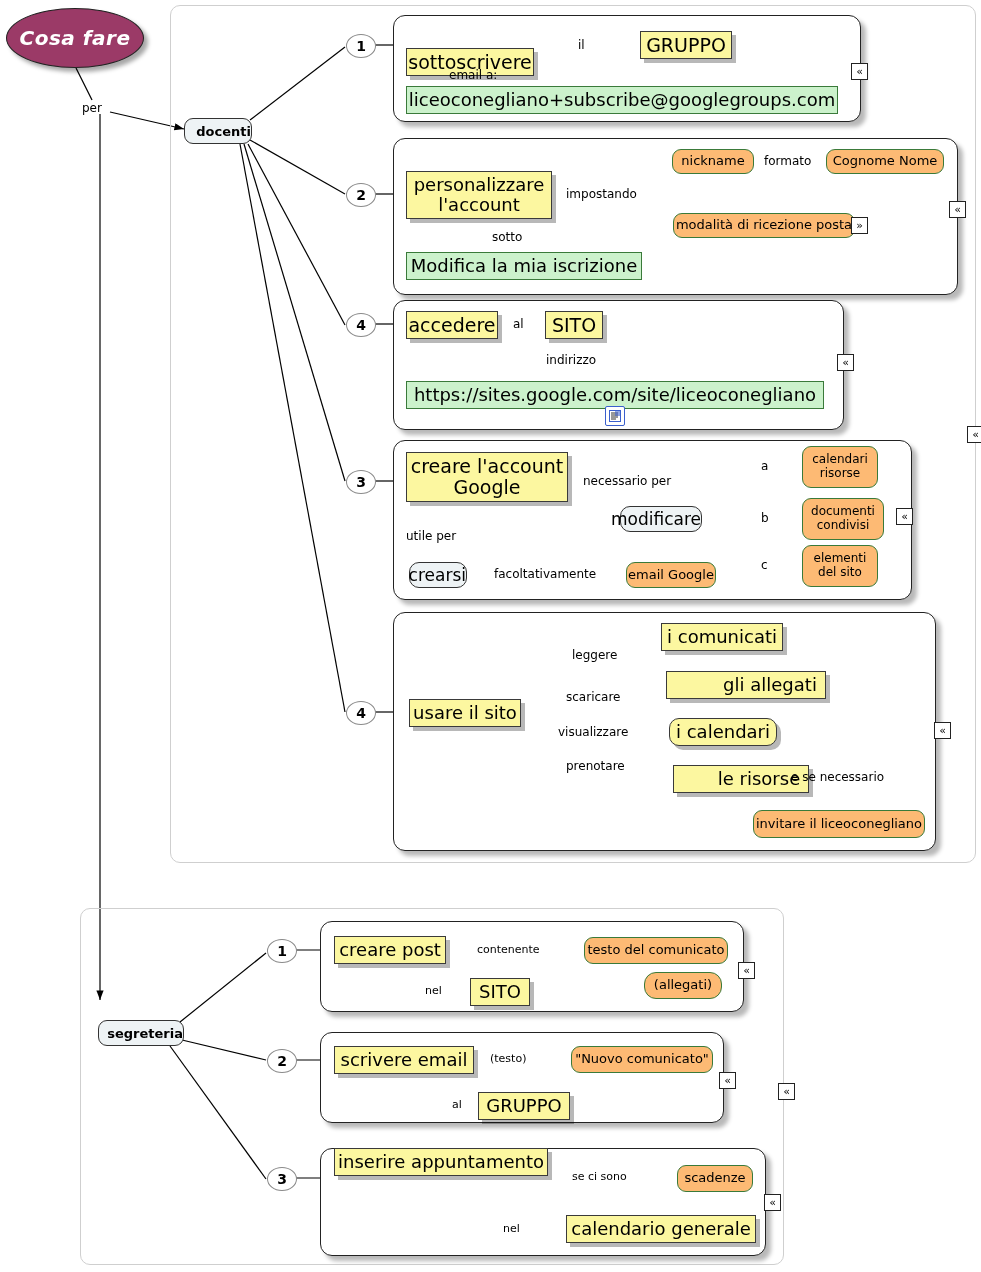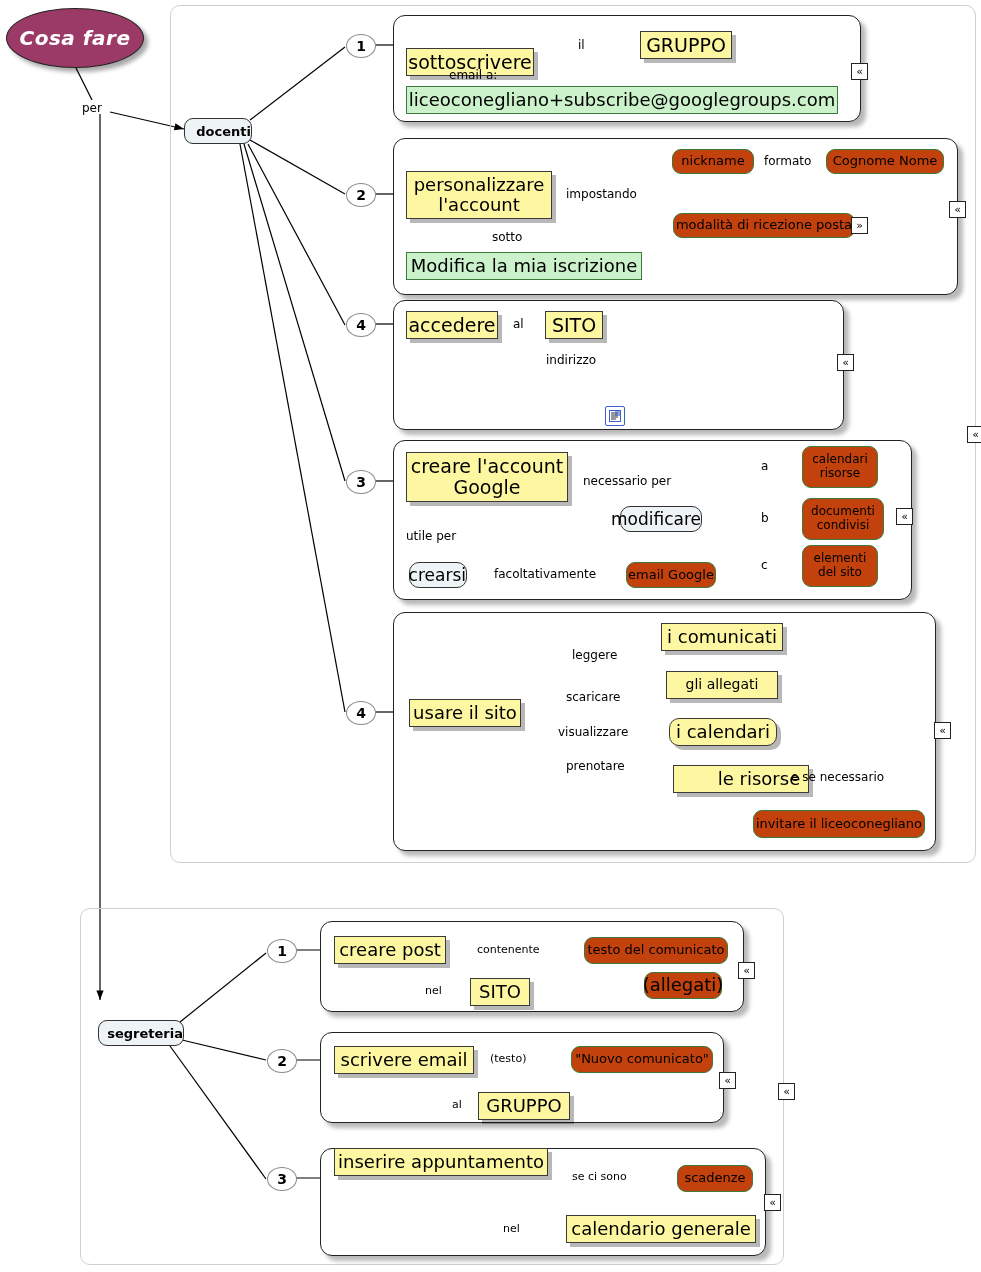--- a/index.html
+++ b/index.html
@@ -24,21 +24,21 @@
   .outer-frame{position:absolute;border:1px solid #cfcfcf;border-radius:10px;background:transparent;}
   .grp{position:absolute;border:1.5px solid #222;border-radius:12px;background:#fff;
        box-shadow:5px 5px 4px rgba(0,0,0,.28);}
 
   
   .yellow{position:absolute;background:#FCF7A0;border:1px solid #3a3a3a;color:#000;
     box-shadow:4px 4px 0 rgba(0,0,0,.28);display:flex;align-items:center;justify-content:center;
     text-align:center;line-height:1.1;}
   .green-rect{position:absolute;background:#CCF2CC;border:1px solid #3a7a3a;color:#000;
     display:flex;align-items:center;justify-content:center;text-align:center;line-height:1.1;}
-  .green-pill{position:absolute;background:#c2410c;border:1px solid #3a7a3a;border-radius:9px;
+  .green-pill{position:absolute;background:#fdba74;border:1px solid #3a7a3a;border-radius:9px;
     color:#000;display:flex;align-items:center;justify-content:center;text-align:center;line-height:1.15;}
 
   
   .elabel{position:absolute;font-size:12px;color:#000;white-space:nowrap;}
   .elabel.sm{font-size:11px;}
 
   
   .numcircle{position:absolute;width:28px;height:22px;border:1.5px solid #8a8a8a;border-radius:50%;
     background:#fff;display:flex;align-items:center;justify-content:center;
     font-weight:bold;font-size:14px;color:#000;}
@@ -201,20 +201,21 @@
   <div class="marker" style="left:851px;top:217px;">»</div>
   <div class="elabel" style="left:492px;top:230px;">sotto</div>
   <div class="green-rect" style="left:406px;top:252px;width:234px;height:26px;font-size:18px;">Modifica la mia iscrizione</div>
   <div class="marker" style="left:949px;top:201px;">«</div>
 
   <div class="grp" style="left:393px;top:300px;width:449px;height:128px;"></div>
   <div class="yellow" style="left:406px;top:311px;width:90px;height:26px;font-size:19px;">accedere</div>
   <div class="elabel" style="left:513px;top:317px;">al</div>
   <div class="yellow" style="left:545px;top:311px;width:56px;height:26px;font-size:19px;">SITO</div>
   <div class="elabel" style="left:546px;top:353px;">indirizzo</div>
+  <div class="green-rect" style="left:406px;top:381px;width:416px;height:26px;font-size:18px;">https://sites.google.com/site/liceoconegliano</div>
   <div class="note-icon" style="left:605px;top:406px;">
     <svg width="12" height="12" viewBox="0 0 12 12">
       <rect x="0.5" y="0.5" width="11" height="11" fill="#fff" stroke="#3a5fcd"></rect>
       <line x1="2" y1="3" x2="9" y2="3" stroke="#333"></line>
       <line x1="2" y1="5" x2="9" y2="5" stroke="#333"></line>
       <line x1="2" y1="7" x2="9" y2="7" stroke="#333"></line>
       <line x1="2" y1="9" x2="7" y2="9" stroke="#333"></line>
       <rect x="6" y="1" width="5" height="5" fill="#3a5fcd" opacity=".55"></rect>
     </svg>
   </div>
@@ -240,21 +241,21 @@
   <div class="green-pill" style="left:626px;top:562px;width:88px;height:24px;font-size:13px;">email Google</div>
   <div class="marker" style="left:896px;top:508px;">«</div>
 
   <div class="grp" style="left:393px;top:612px;width:541px;height:237px;"></div>
   <div class="yellow" style="left:409px;top:699px;width:110px;height:26px;font-size:18px;">usare il sito</div>
 
   <div class="elabel" style="left:572px;top:648px;">leggere</div>
   <div class="yellow" style="left:661px;top:623px;width:120px;height:26px;font-size:18px;">i comunicati</div>
 
   <div class="elabel" style="left:566px;top:690px;">scaricare</div>
-  <div class="yellow" style="left:666px;top:671px;width:110px;height:26px;font-size:14px;">gli allegati</div>
+  <div class="yellow" style="left:666px;top:671px;width:110px;height:26px;font-size:18px;padding-left:48px;">gli allegati</div>
 
   <div class="elabel" style="left:558px;top:725px;">visualizzare</div>
   <div class="yellow" style="left:669px;top:718px;width:106px;height:26px;font-size:18px;border-radius:10px;">i calendari</div>
 
   <div class="elabel" style="left:566px;top:759px;">prenotare</div>
   <div class="yellow" style="left:673px;top:765px;width:98px;height:26px;font-size:18px;padding-left:36px;">le risorse</div>
 
   <div class="elabel" style="left:791px;top:770px;">e se necessario</div>
   <div class="green-pill" style="left:753px;top:810px;width:170px;height:26px;font-size:13px;">invitare il liceoconegliano</div>
   <div class="marker" style="left:934px;top:722px;">«</div>
@@ -269,21 +270,21 @@
   <div class="numcircle" style="left:267px;top:939px;">1</div>
   <div class="numcircle" style="left:267px;top:1049px;">2</div>
   <div class="numcircle" style="left:267px;top:1167px;">3</div>
 
   <div class="grp" style="left:320px;top:921px;width:422px;height:89px;"></div>
   <div class="yellow" style="left:334px;top:936px;width:110px;height:26px;font-size:18px;">creare post</div>
   <div class="elabel sm" style="left:477px;top:943px;">contenente</div>
   <div class="green-pill" style="left:584px;top:937px;width:142px;height:25px;font-size:13px;">testo del comunicato</div>
   <div class="elabel sm" style="left:425px;top:984px;">nel</div>
   <div class="yellow" style="left:470px;top:978px;width:58px;height:26px;font-size:18px;">SITO</div>
-  <div class="green-pill" style="left:644px;top:972px;width:76px;height:25px;font-size:18px;">(allegati)</div>
+  <div class="green-pill" style="left:644px;top:972px;width:76px;height:25px;font-size:13px;border-radius:12px;">(allegati)</div>
   <div class="marker" style="left:738px;top:962px;">«</div>
 
   <div class="grp" style="left:320px;top:1032px;width:402px;height:89px;"></div>
   <div class="yellow" style="left:334px;top:1046px;width:138px;height:26px;font-size:18px;">scrivere email</div>
   <div class="elabel sm" style="left:490px;top:1052px;">(testo)</div>
   <div class="green-pill" style="left:571px;top:1046px;width:140px;height:25px;font-size:13px;">"Nuovo comunicato"</div>
   <div class="elabel sm" style="left:452px;top:1098px;">al</div>
   <div class="yellow" style="left:478px;top:1092px;width:90px;height:26px;font-size:18px;">GRUPPO</div>
   <div class="marker" style="left:719px;top:1072px;">«</div>
 

